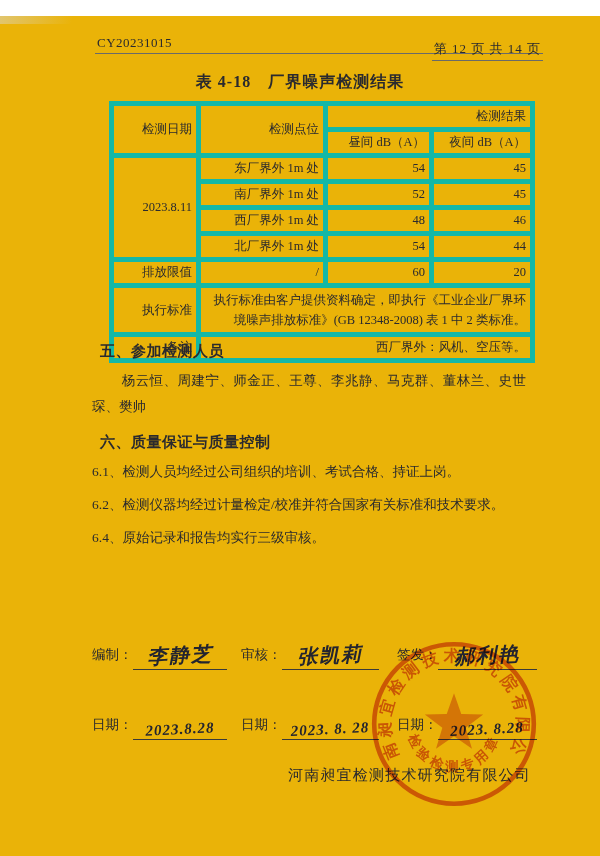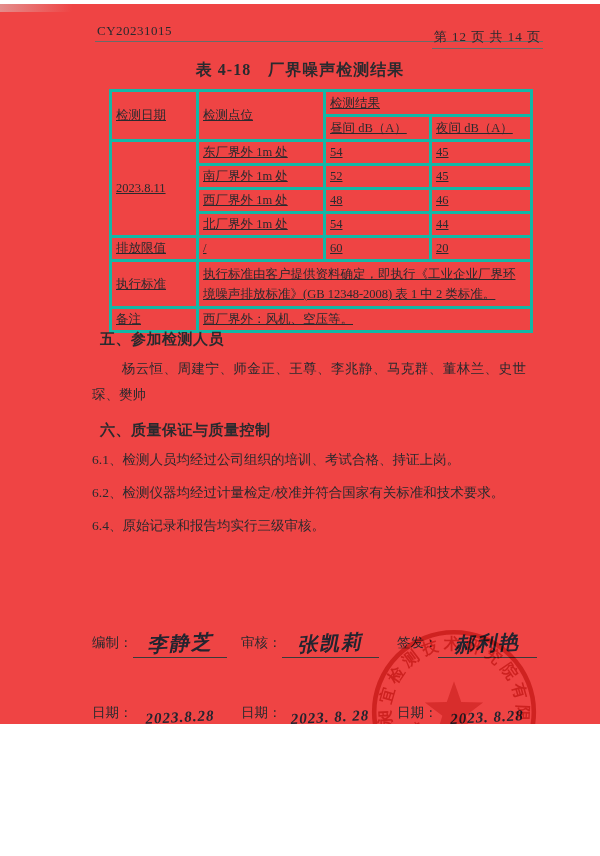--- a/index.html
+++ b/index.html
@@ -1,19 +1,19 @@
 <!DOCTYPE html>
 <html><head>
 <meta charset="utf-8">
 <style>
   * { margin:0; padding:0; box-sizing:border-box; }
   html,body { background:#ffffff; }
   .page {
-    position:relative; width:600px; height:720px; margin:4px auto;
-    background:#ef4444; overflow:hidden;
+    position:relative; width:600px; height:840px; margin:16px auto;
+    background:#eab308; overflow:hidden;
     font-family:"Liberation Serif","DejaVu Serif",serif;
     color:#2a2a2e;
   }
   
   .scan-smudge { position:absolute; left:0; top:0; width:90px; height:8px;
     background:linear-gradient(100deg,#d8d8d6 0%, rgba(255,255,255,0) 80%); opacity:.5; }
 
   
   .hdr { position:absolute; left:95px; top:18px; width:448px; height:20px;
     border-bottom:1.3px solid #6a6a68; font-size:13px; letter-spacing:.5px; }
@@ -21,22 +21,22 @@
   .hdr .pg { position:absolute; right:0; top:6px; padding:0 2px 2px 2px;
     border-bottom:1.3px solid #6a6a68; letter-spacing:1px;text-align:right; }
 
   .doc-title { position:absolute; left:0; top:56px; width:600px; text-align:center;
     font-size:16px; font-weight:bold; letter-spacing:1px; white-space:pre; }
 
   
   table.noise { position:absolute; left:109px; top:85px; width:421px;
     border-collapse:collapse; font-size:12.5px; table-layout:fixed; }
   table.noise th, table.noise td {
-    border:3px solid #14b8a6; text-align:left; vertical-align:middle;
-    font-weight:normal; padding:2px 4px;text-decoration:underline; }
+    border:5px solid #14b8a6; text-align:right; vertical-align:middle;
+    font-weight:normal; padding:2px 4px; }
   table.noise tr.hrow td, table.noise tr.hrow th { height:25px; }
   table.noise tr.drow td { height:24px; }
   td.std-text { line-height:20px; padding:3px 8px; }
   td.remark-text { text-align:left; padding-left:8px; }
 
   
   .sections { position:absolute; left:92px; top:326px; width:434px;
     font-size:13.5px; }
   .sections h2 { font-size:15px; font-weight:bold; letter-spacing:.5px; margin-left:8px; }
   .sections p { line-height:26px; text-align:justify; margin-top:7px; }

